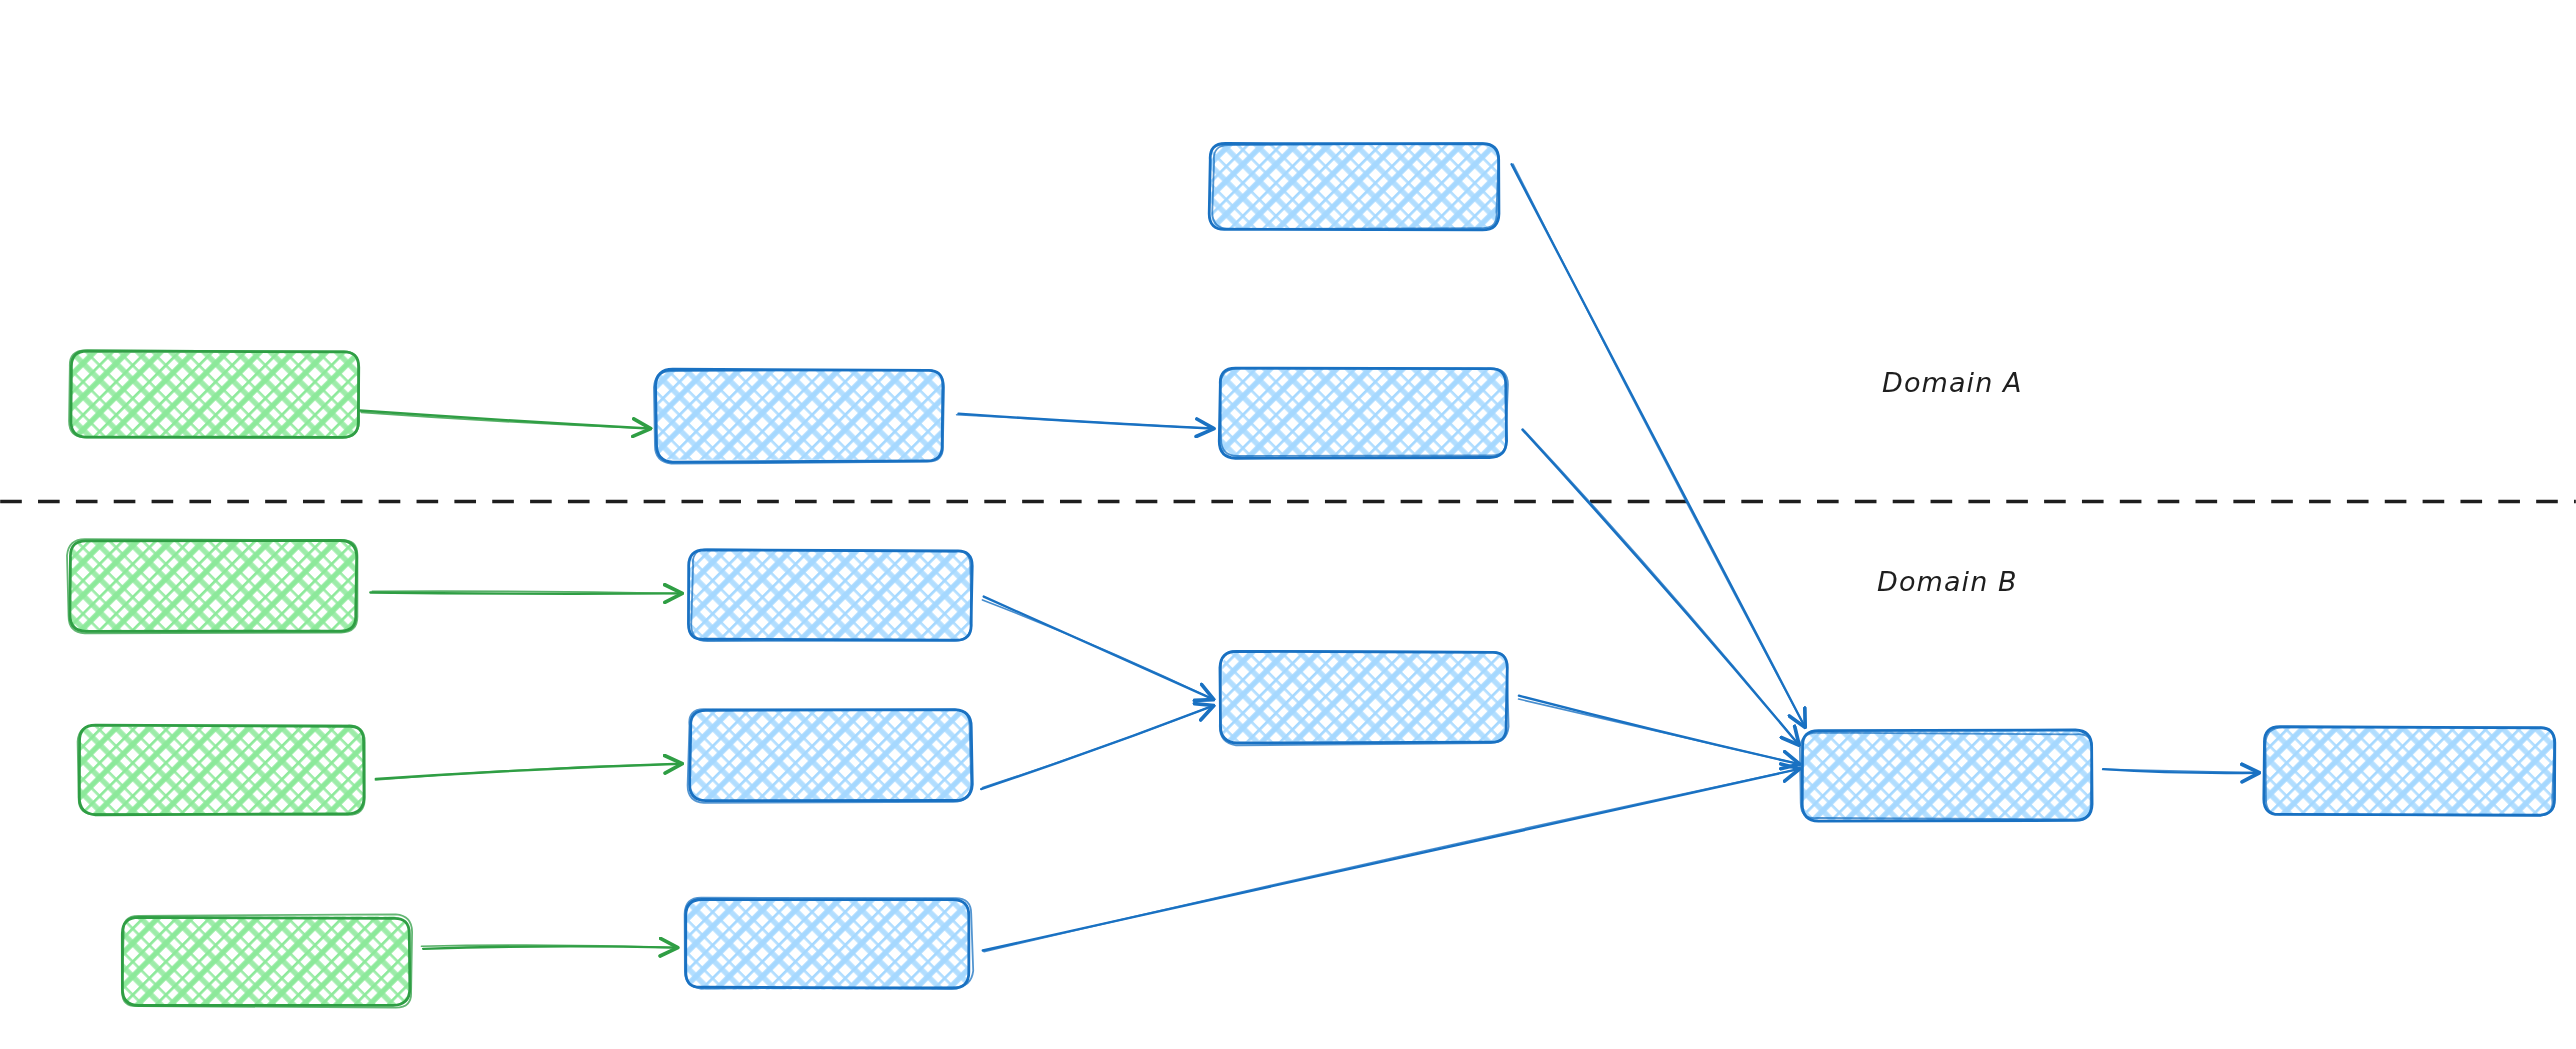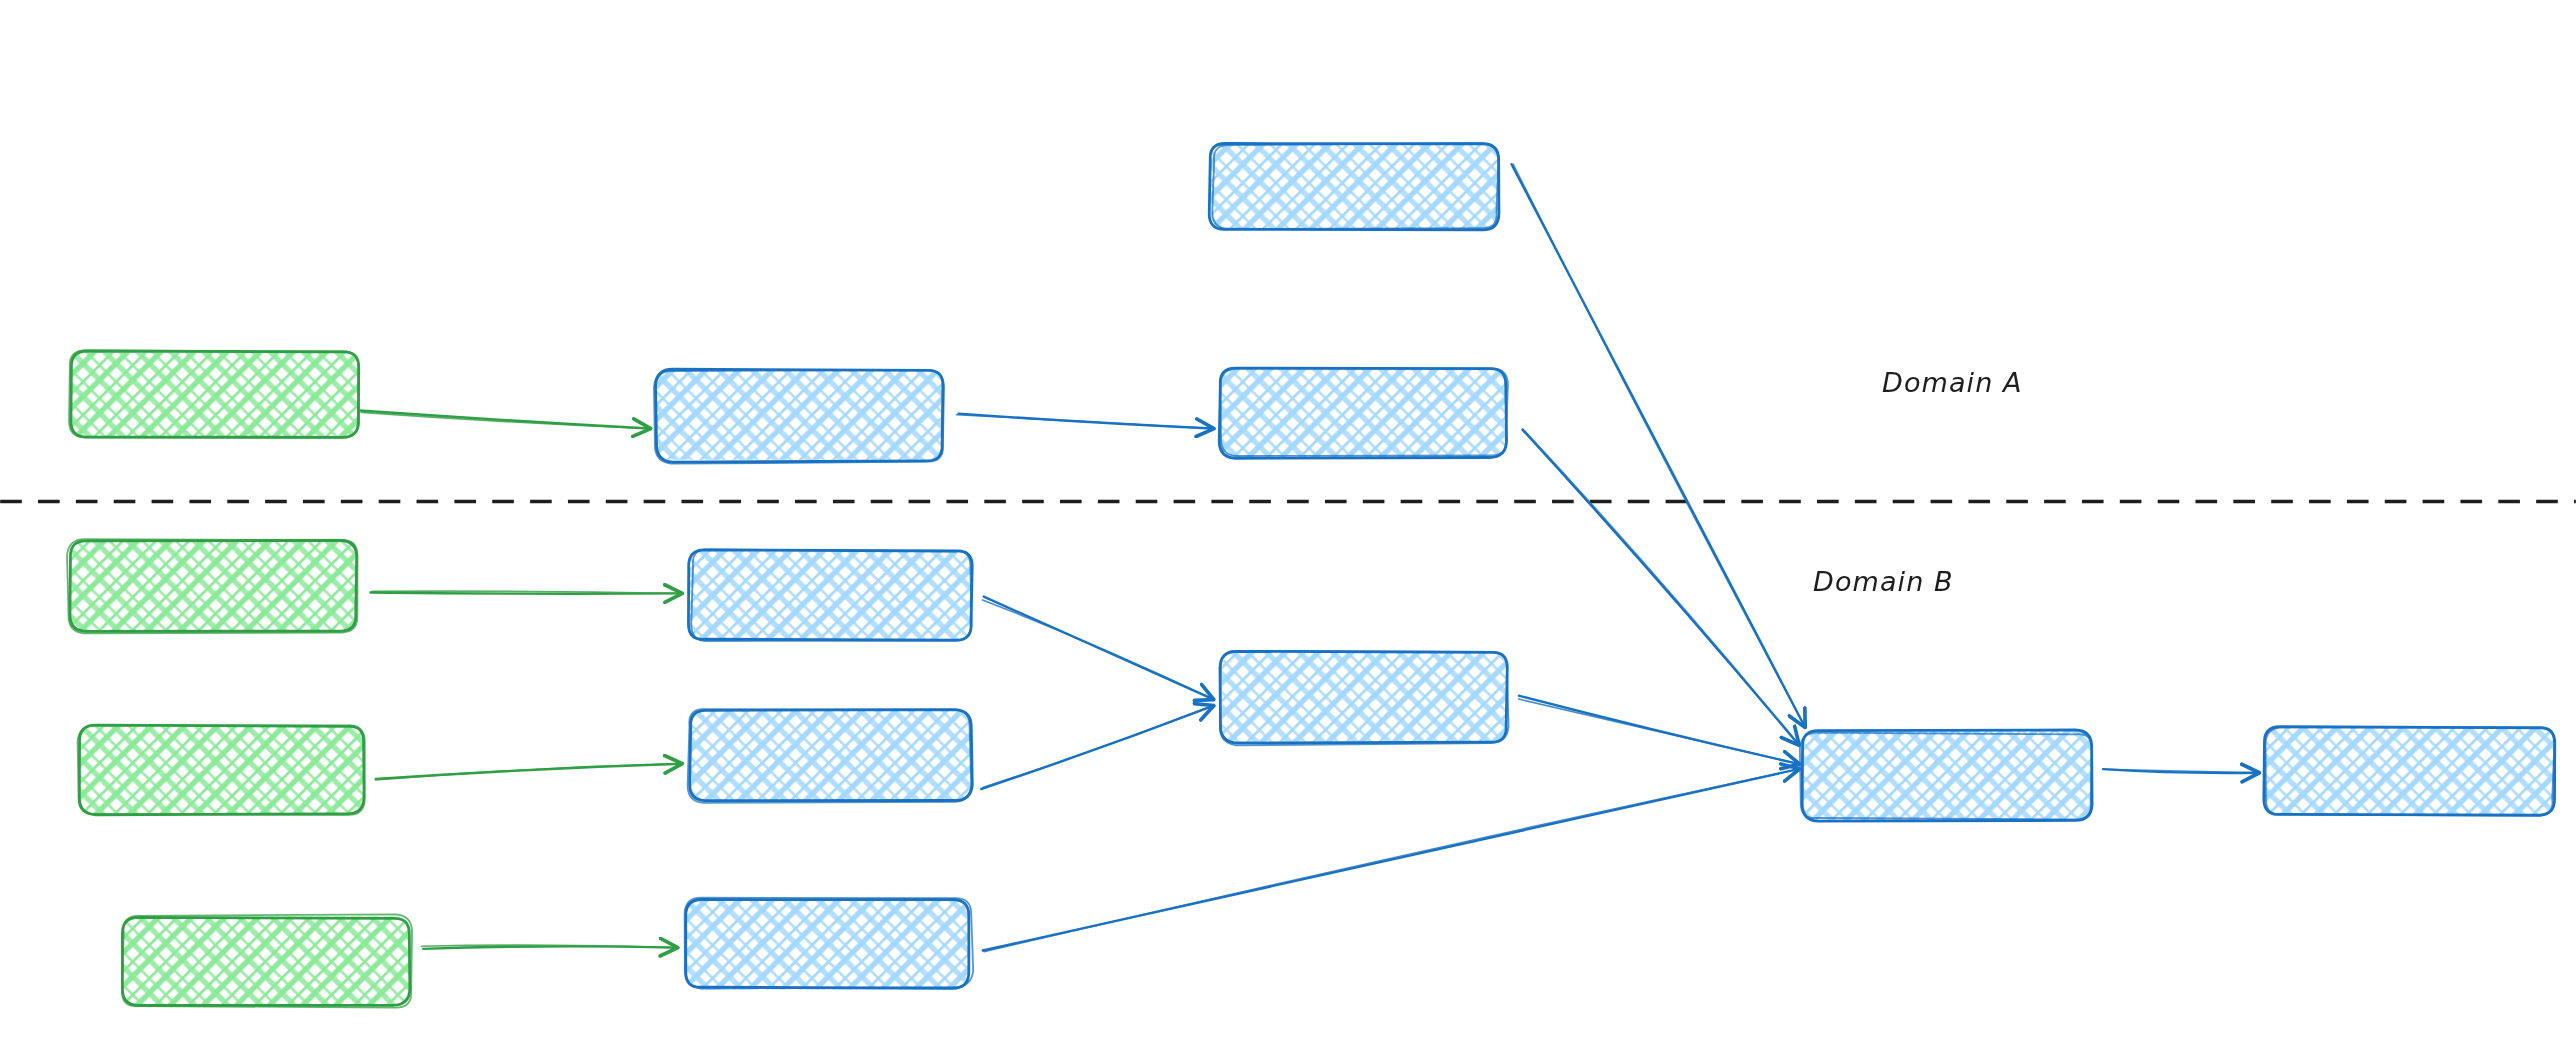--- a/index.html
+++ b/index.html
@@ -153,16 +153,16 @@
         <g>
           <path d="M2530.73776960398 772.012843227765 L2816.6159854890852 772.1370532043916 Q2834.6159854890852 772.012843227765 2834.6159854890852 790.012843227765 L2835.329686737959 849.8906696322796 Q2834.6159854890852 867.8906696322796 2816.6159854890852 867.8906696322796 L2530.73776960398 867.6206382757149 Q2512.73776960398 867.8906696322796 2512.73776960398 849.8906696322796 L2512.268228054451 790.012843227765 Q2512.73776960398 772.012843227765 2530.73776960398 772.012843227765 Z" fill="url(#hatchBlue)" stroke="none"></path>
           <path d="M2532.1619607942935 771.861861611559 L2816.170582009186 771.4204837820588 Q2834.170582009186 771.861861611559 2834.170582009186 789.861861611559 L2831.8029087075975 851.7500116368523 Q2834.170582009186 869.7500116368523 2816.170582009186 869.7500116368523 L2532.1619607942935 868.1481633807291 Q2514.1619607942935 869.7500116368523 2514.1619607942935 851.7500116368523 L2513.640480687954 789.861861611559 Q2514.1619607942935 771.861861611559 2532.1619607942935 771.861861611559 Z" fill="none" stroke="#1971c2" stroke-width="2" opacity="0.75" stroke-linecap="round" stroke-linejoin="round"></path>
           <path d="M2529.8080929221155 770.7730179430325 L2816.6546944683205 772.1230291738748 Q2834.6546944683205 770.7730179430325 2834.6546944683205 788.7730179430325 L2834.3457916091875 851.01569068549 Q2834.6546944683205 869.01569068549 2816.6546944683205 869.01569068549 L2529.8080929221155 868.1261188998474 Q2511.8080929221155 869.01569068549 2511.8080929221155 851.01569068549 L2512.5159891259464 788.7730179430325 Q2511.8080929221155 770.7730179430325 2529.8080929221155 770.7730179430325 Z" fill="none" stroke="#1971c2" stroke-width="3.1" stroke-linecap="round" stroke-linejoin="round"></path>
         </g>
       </g>
   </svg>
 
   <div id="labels-layer">
       <div class="dlabel" style="left: 1882px; top: 335px;">Domain A</div>
-      <div class="dlabel" style="left: 1813px; top: 534px;">Domain B</div>
+      <div class="dlabel" style="left: 1877px; top: 534px;">Domain B</div>
     </div>
 </div>
 
 
 </body></html>

